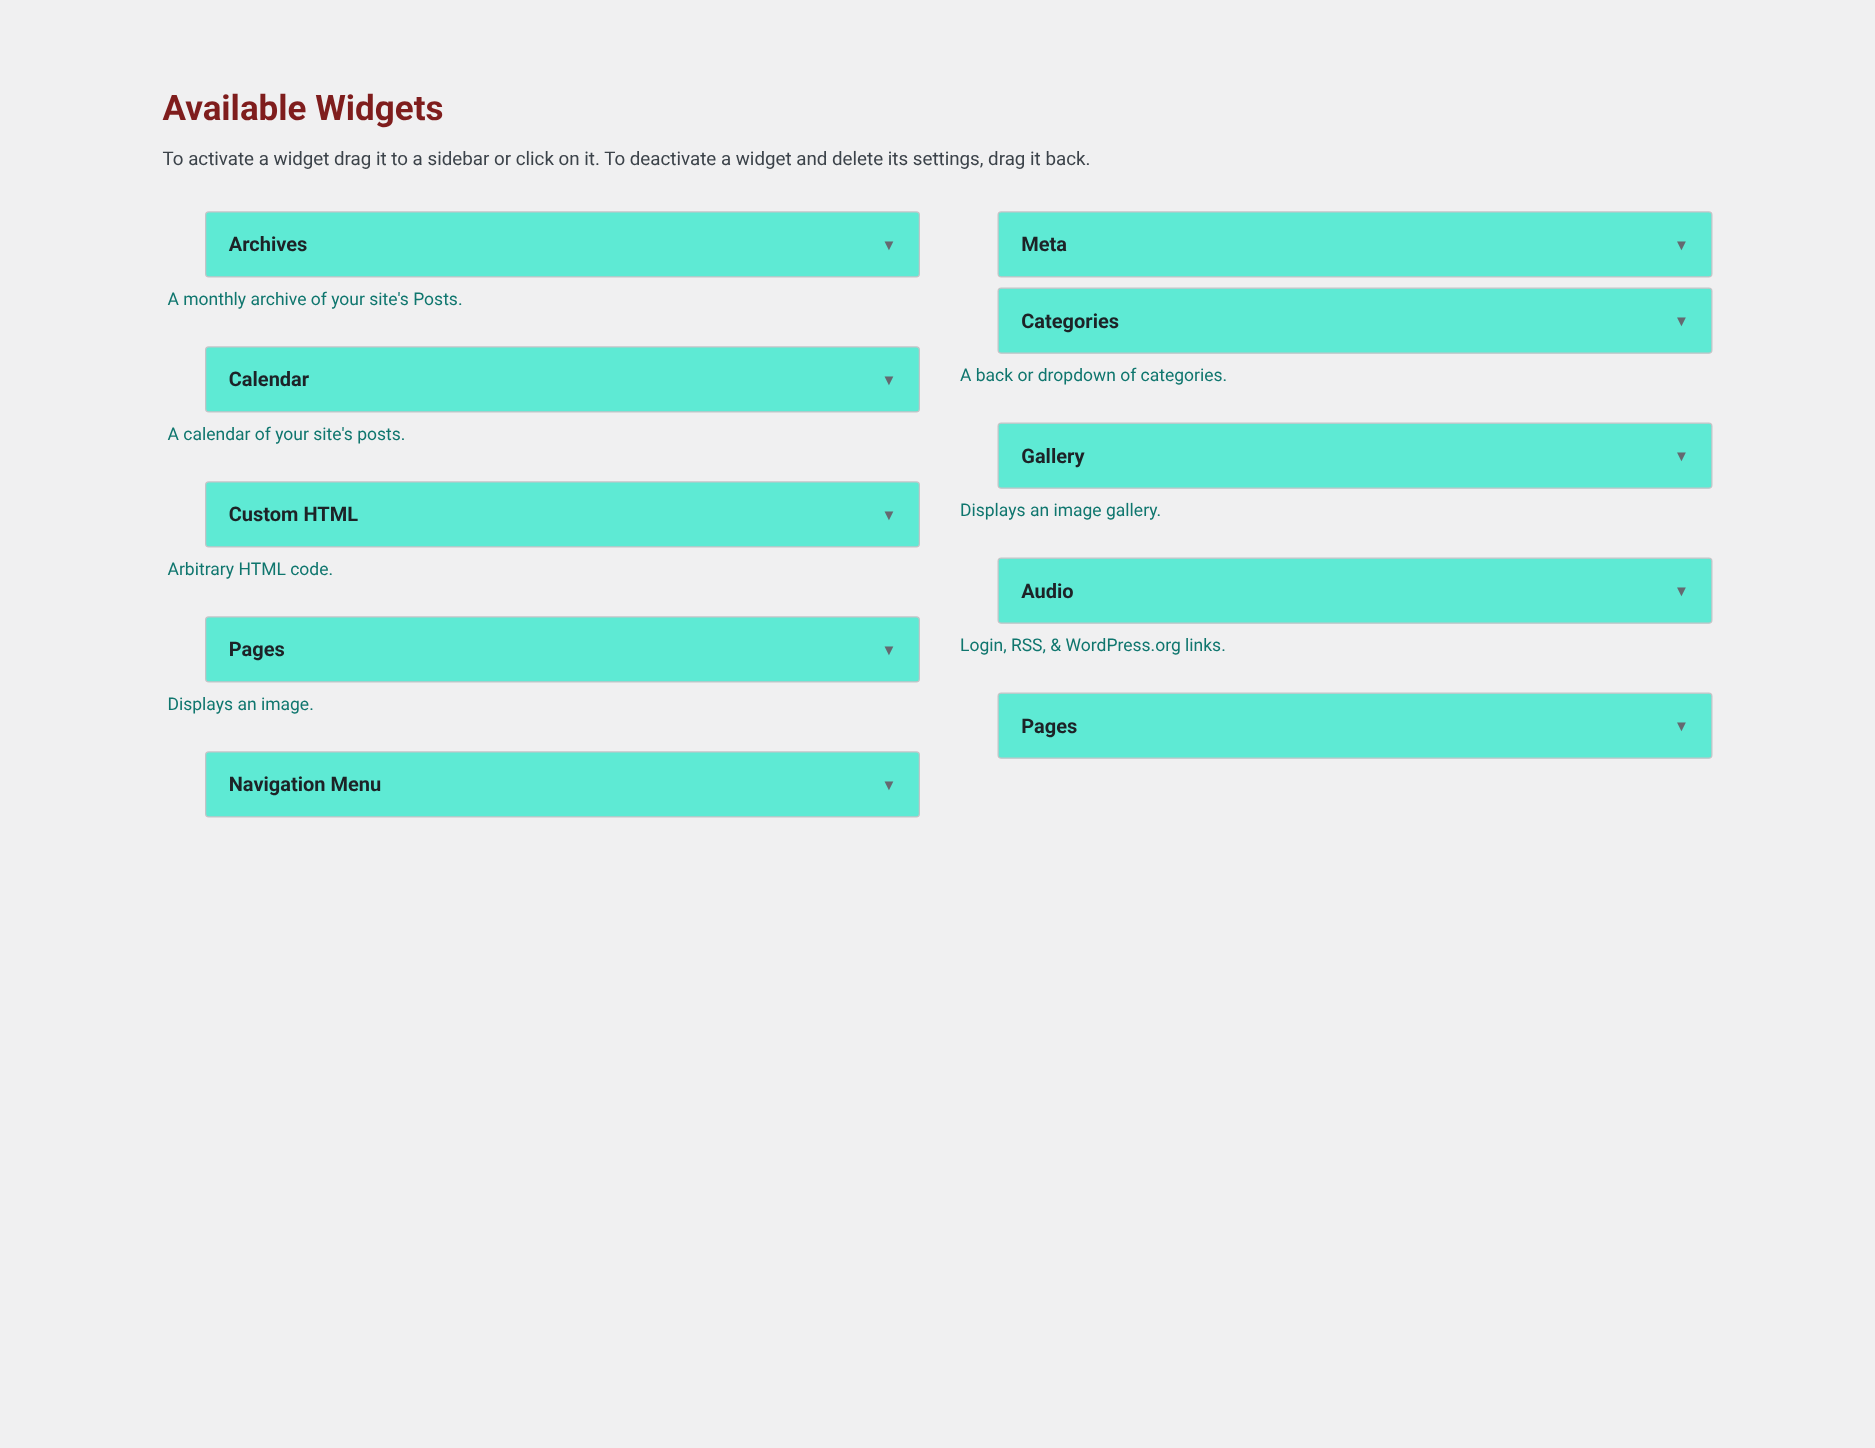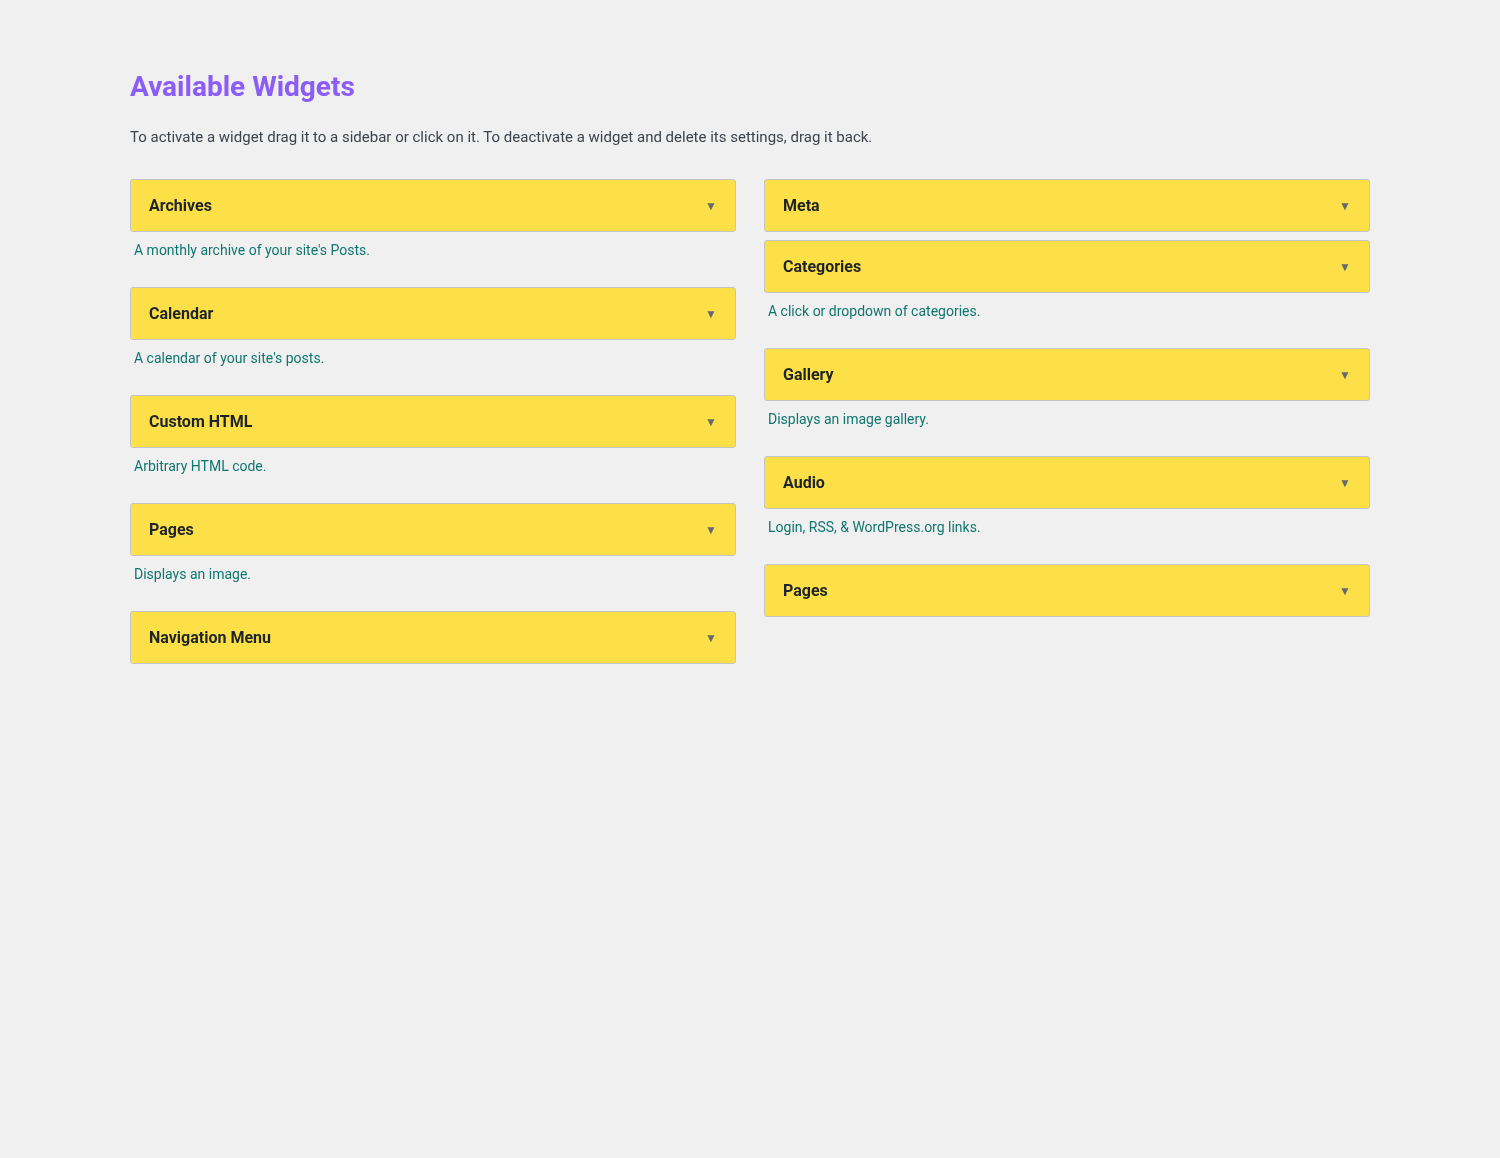--- a/index.html
+++ b/index.html
@@ -19,22 +19,22 @@
 
     .page-container {
       max-width: 1240px;
       margin: 0 auto;
       padding: 30px 0;
     }
 
     .page-title {
       font-size: 28px;
       font-weight: 700;
-      color: #8b5cf6;
-      margin-bottom: 22px;
+      color: #7f1d1d;
+      margin-bottom: 12px;
     }
 
     .page-description {
       font-size: 15px;
       color: #3c434a;
       line-height: 1.6;
       margin-bottom: 30px;
       max-width: 900px;
     }
 
@@ -43,28 +43,29 @@
       grid-template-columns: 1fr 1fr;
       gap: 0;
       column-gap: 28px;
     }
 
     .widget-item {
       margin-bottom: 8px;
     }
 
     .widget-box {
-      background: #fde047;
+      background: #5eead4;
       border: 1px solid #c3c4c7;
       border-radius: 3px;
       padding: 16px 18px;
       display: flex;
       align-items: center;
       justify-content: space-between;
       cursor: pointer;
+      margin-left: 34px;
     }
 
     .widget-name {
       font-size: 16px;
       font-weight: 700;
       color: #1d2327;
     }
 
     .widget-chevron {
       color: #646970;
@@ -130,21 +131,21 @@
           <div class="widget-box">
             <span class="widget-name">Meta</span>
             <span class="widget-chevron">▼</span>
           </div>
         </div>
         <div class="widget-item">
           <div class="widget-box">
             <span class="widget-name">Categories</span>
             <span class="widget-chevron">▼</span>
           </div>
-          <div class="widget-description">A click or dropdown of categories.</div>
+          <div class="widget-description">A back or dropdown of categories.</div>
         </div>
         <div class="widget-item">
           <div class="widget-box">
             <span class="widget-name">Gallery</span>
             <span class="widget-chevron">▼</span>
           </div>
           <div class="widget-description">Displays an image gallery.</div>
         </div>
         <div class="widget-item">
           <div class="widget-box">

